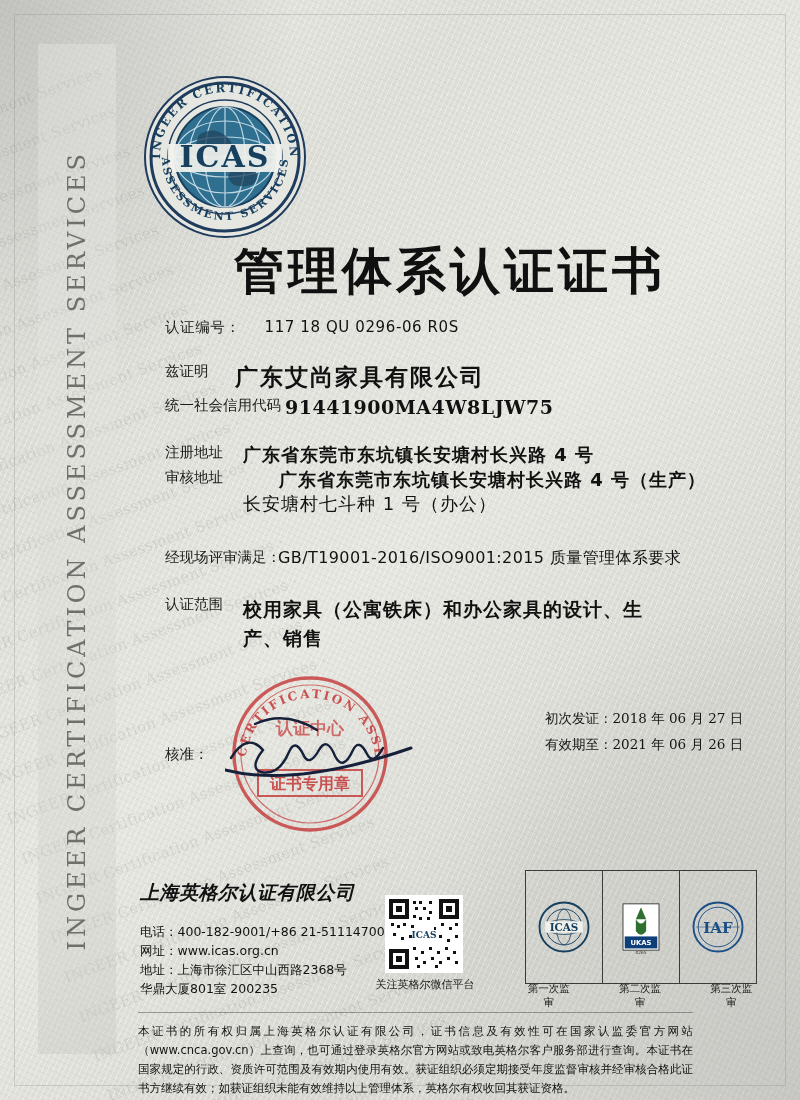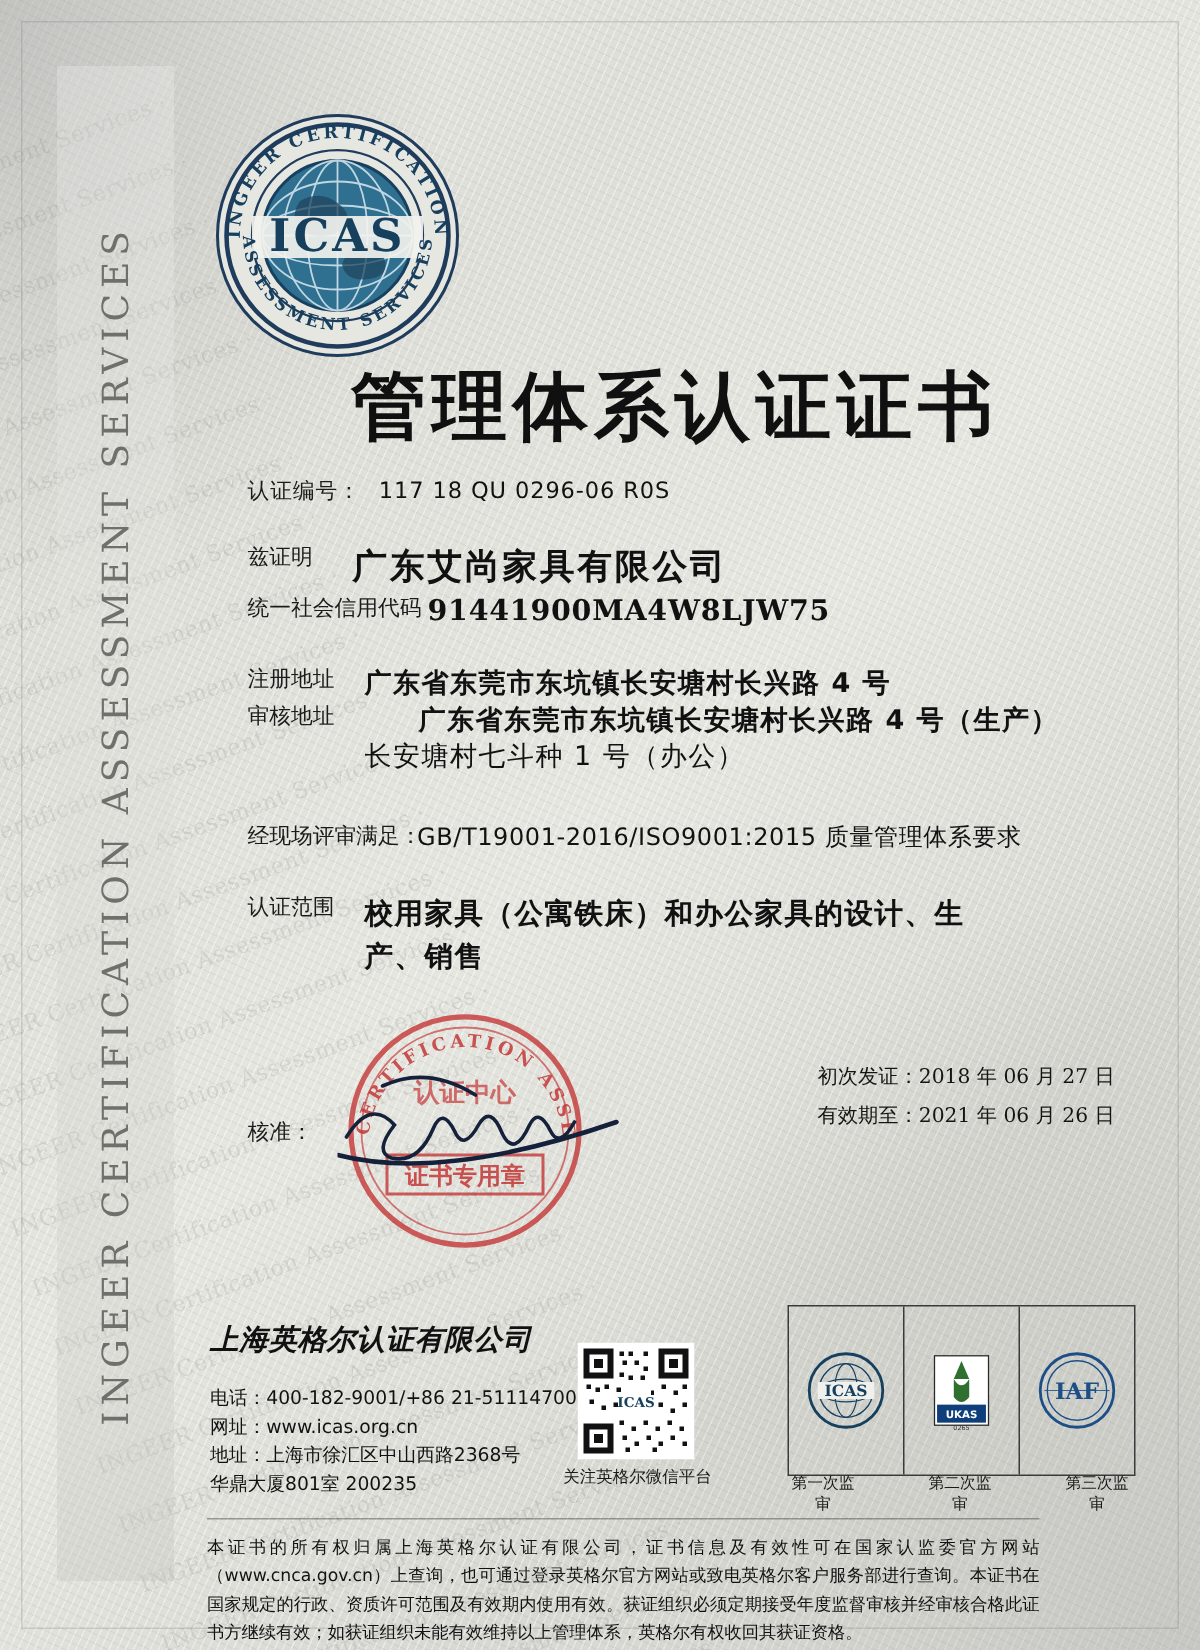--- a/index.html
+++ b/index.html
@@ -84,21 +84,21 @@
     position:absolute;left:150px;top:238px;width:600px;
     font-family:"DejaVu Sans","Liberation Sans",sans-serif;
     font-weight:700;font-size:50px;letter-spacing:4px;color:#101010;
     text-align:center;
   }
   .cert-no{
     position:absolute;left:165px;top:318px;
     font-size:15px;color:#1a1a1a;letter-spacing:.6px;
   }
   .cert-no .lbl{font-size:14.5px;}
-  .cert-no .val{font-family:"DejaVu Sans","Liberation Sans",sans-serif;margin-left:12px;text-align:right;}
+  .cert-no .val{font-family:"DejaVu Sans","Liberation Sans",sans-serif;margin-left:24px;text-align:right;}
 
   .row{position:absolute;display:flex;align-items:flex-start;}
   .lbl{
     font-size:14.5px;color:#1b1b1b;white-space:nowrap;
     font-family:"DejaVu Sans","Liberation Sans",sans-serif;
   }
   .val{
     font-size:15px;color:#111;white-space:nowrap;
     font-family:"DejaVu Sans","Liberation Sans",sans-serif;
   }

